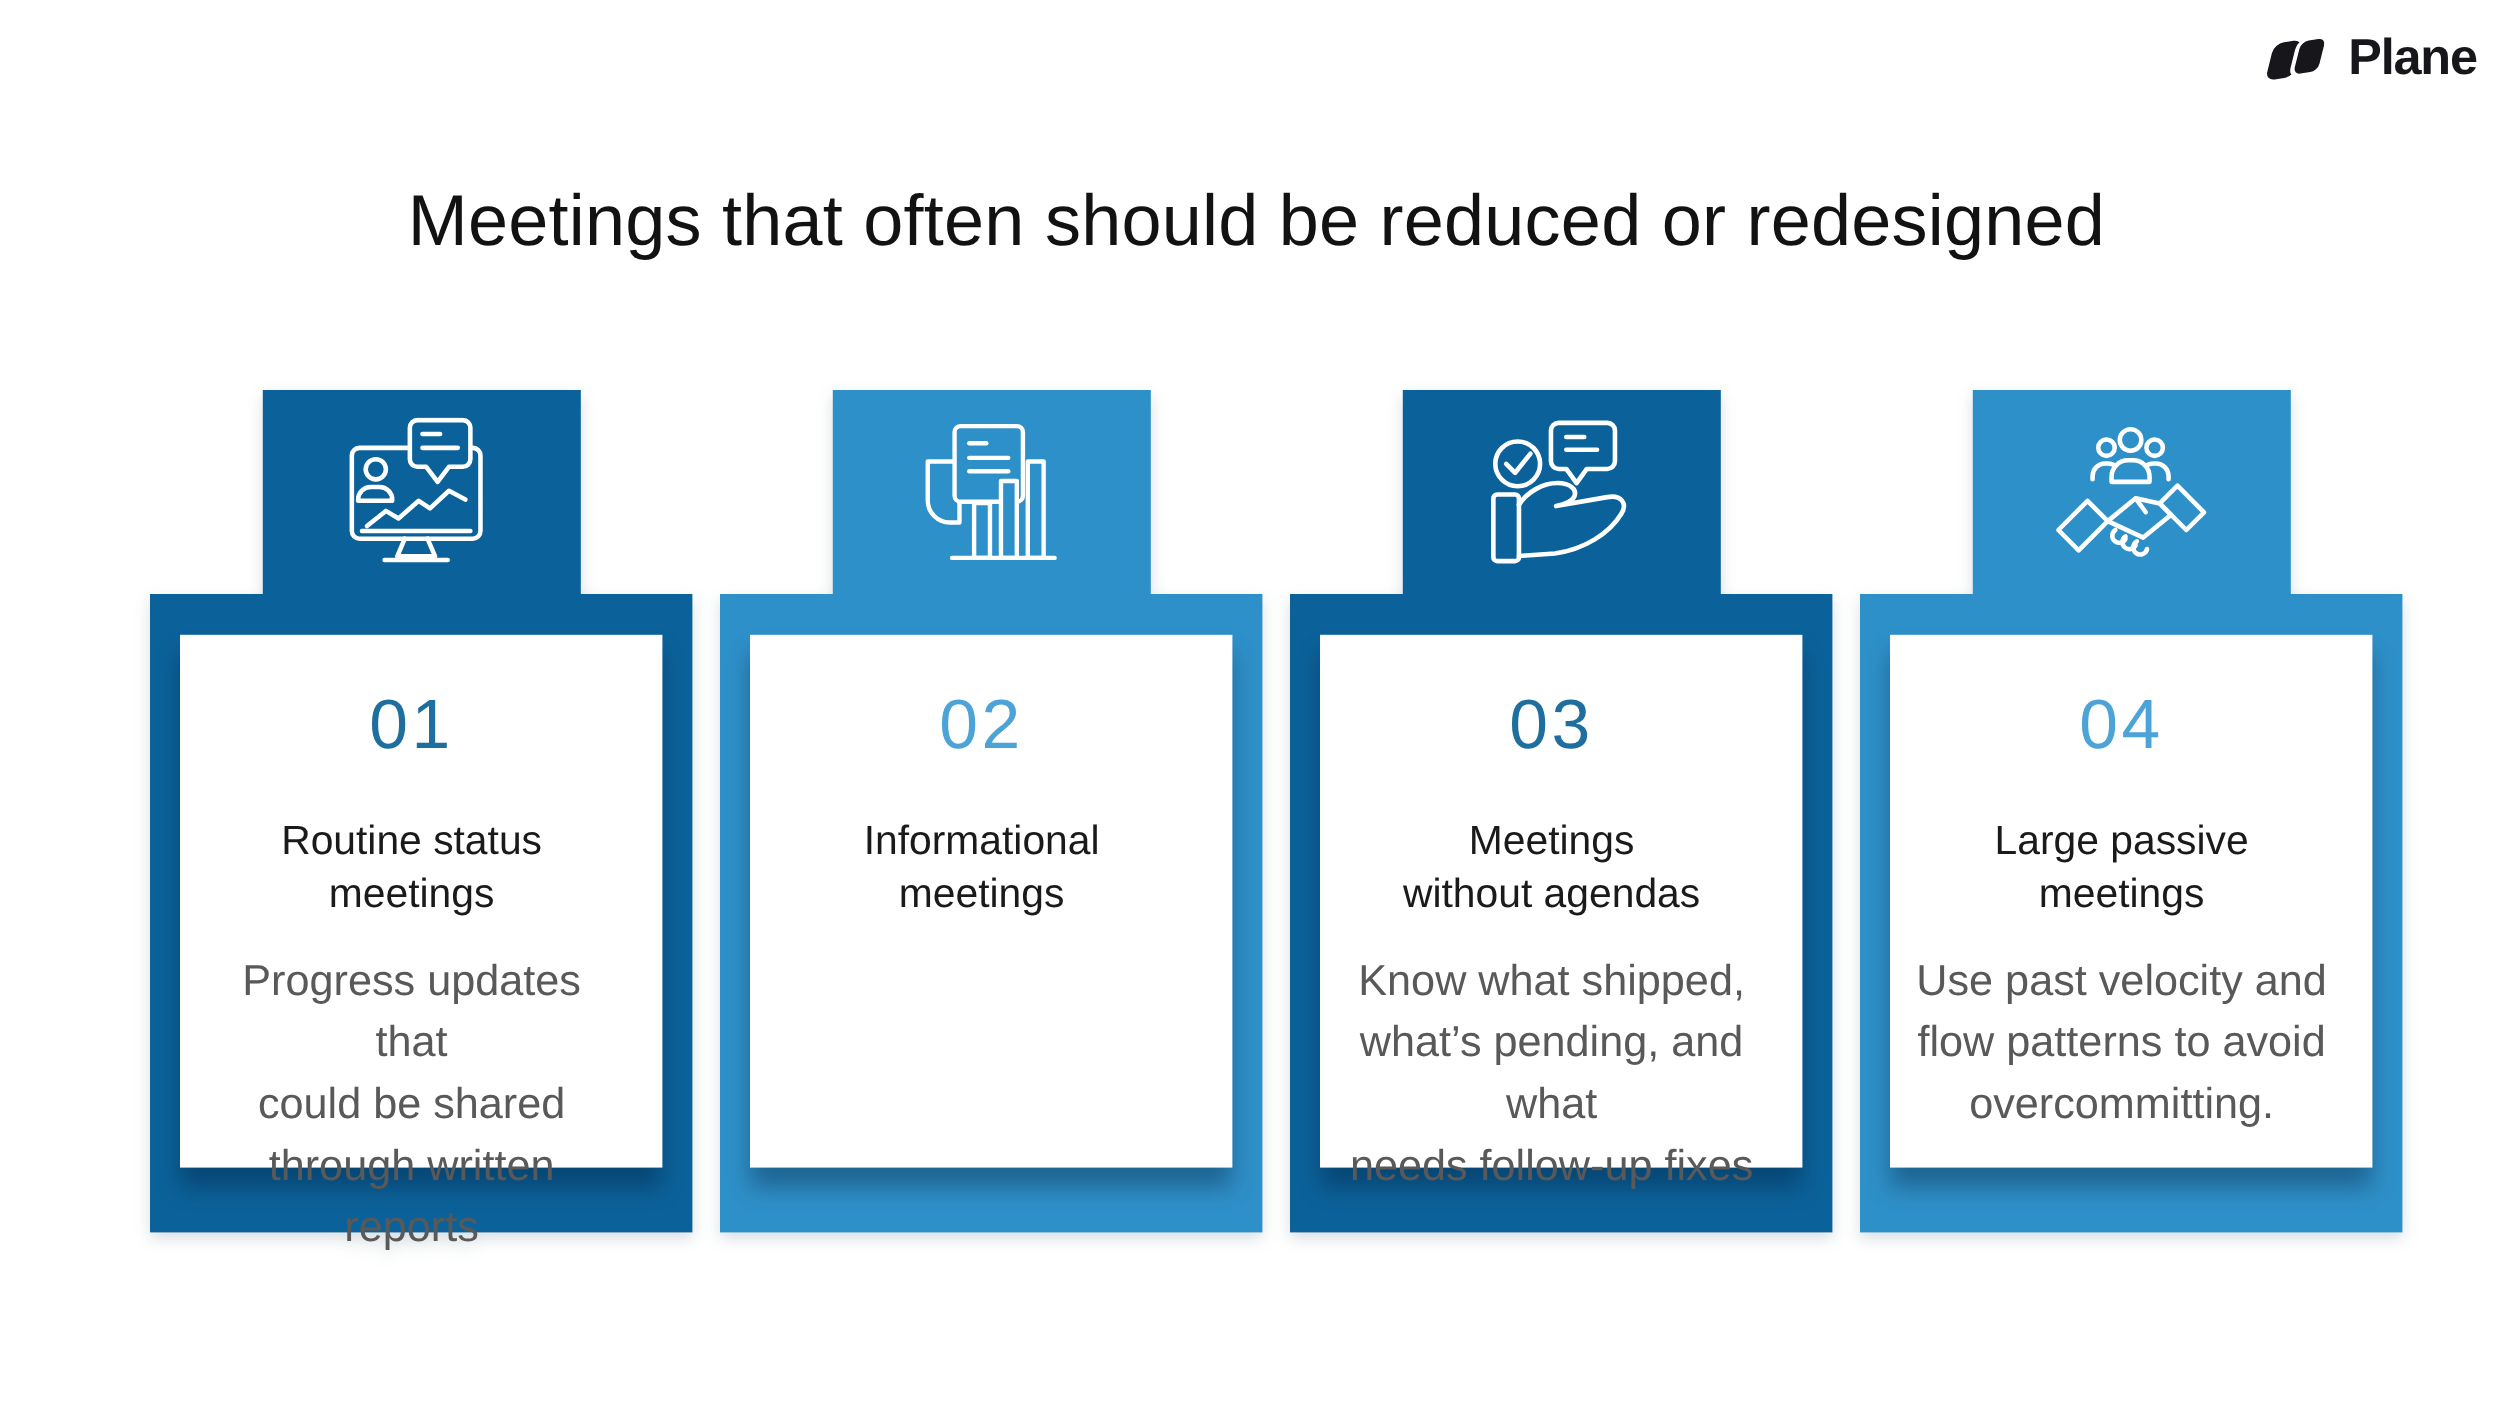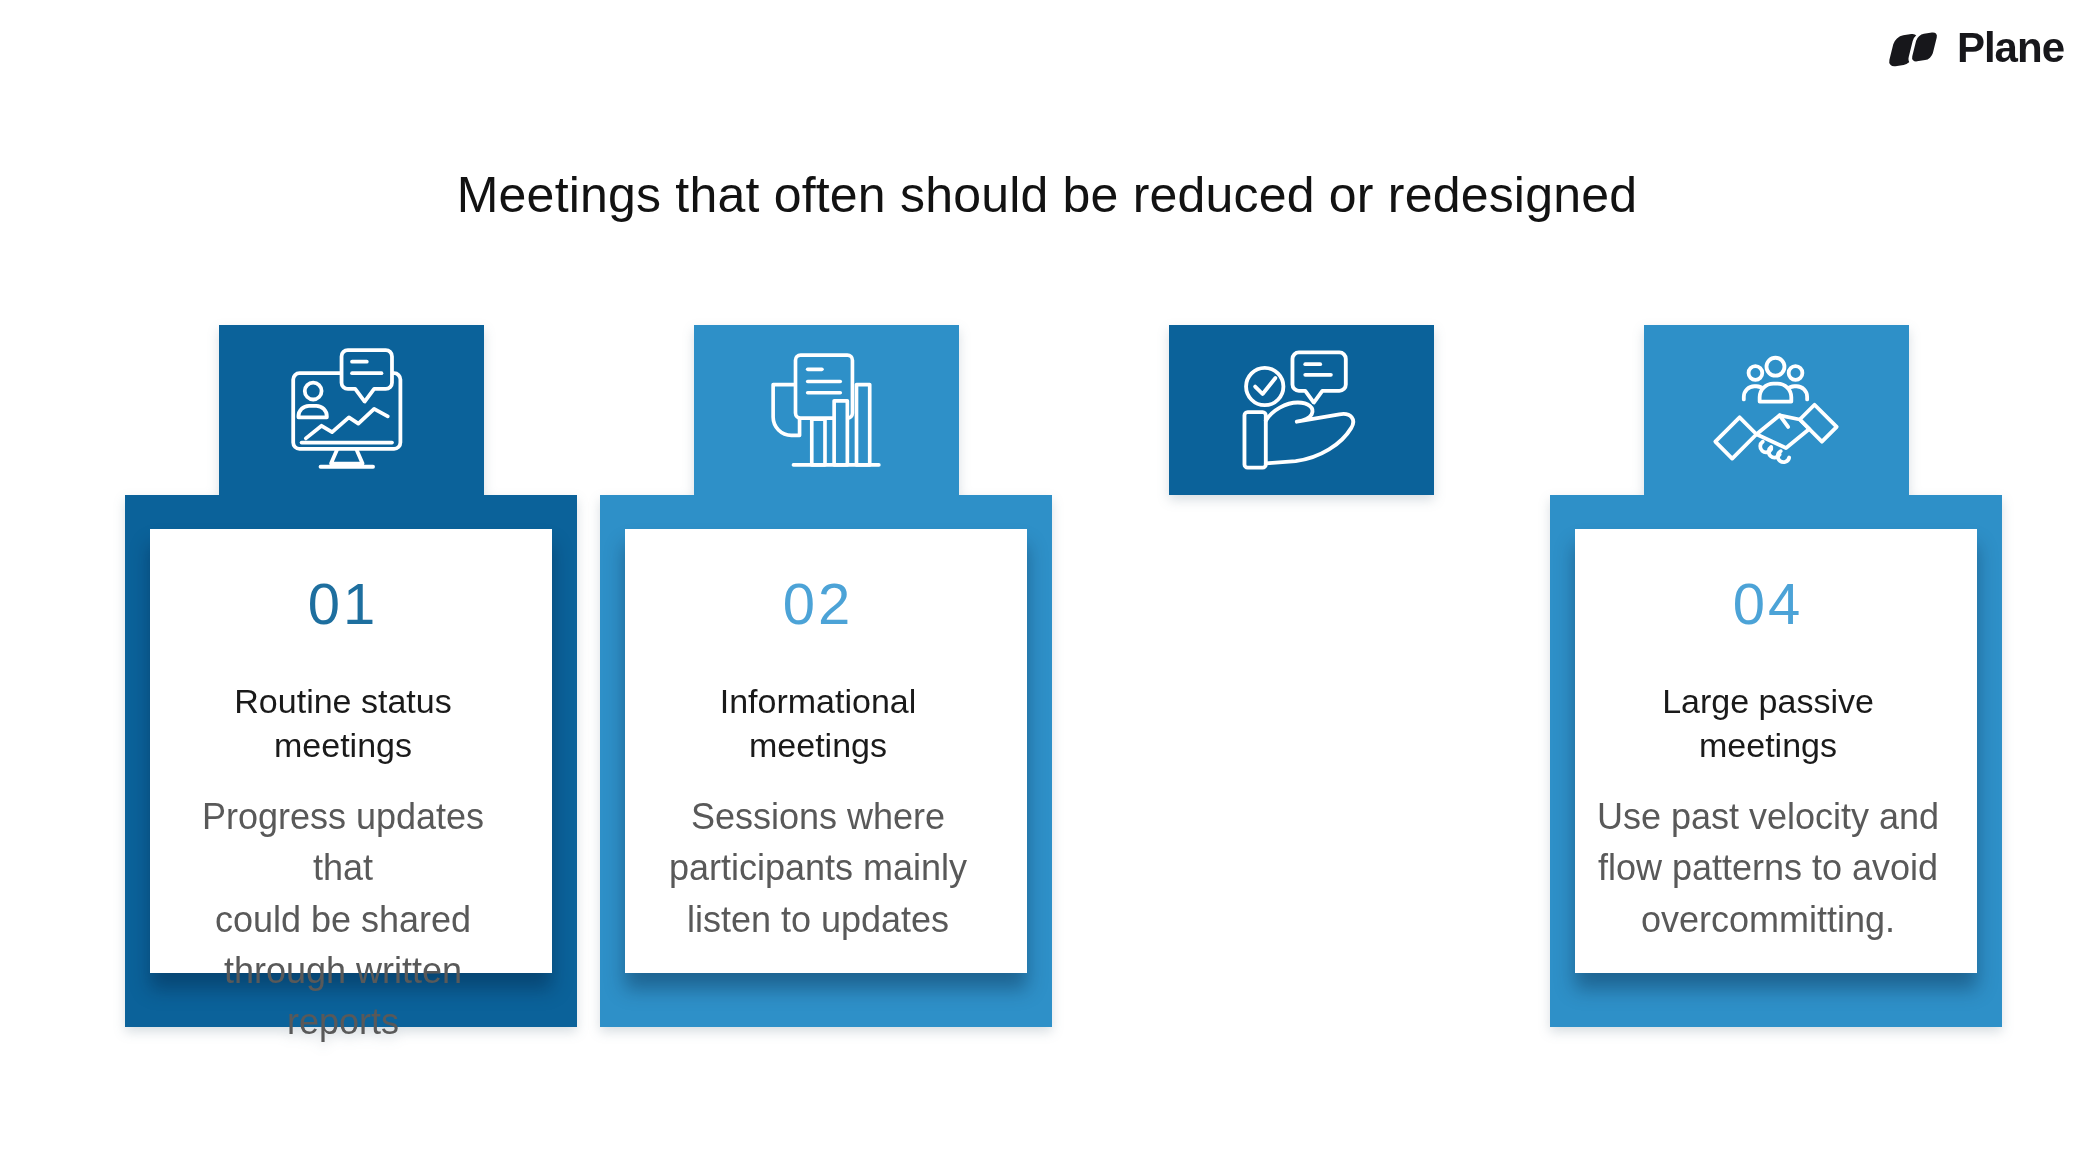--- a/index.html
+++ b/index.html
@@ -16,23 +16,23 @@
     position:absolute;top:22px;right:30px;
     display:flex;align-items:center;gap:12px;
   }
   .brand svg{display:block;}
   .brand-name{
     font-size:42px;font-weight:700;color:#17171B;letter-spacing:-1px;
   }
 
   
   .page-title{
-    position:absolute;top:166px;left:0;width:100%;
+    position:absolute;top:149px;left:0;width:100%;
     text-align:center;
-    font-size:50px;font-weight:500;color:var(--c-title,#121212);
+    font-size:60px;font-weight:500;color:var(--c-title,#121212);
     letter-spacing:0.2px;
   }
 
   
   .cards{
     position:absolute;left:125px;top:325px;width:1877px;
     display:flex;gap:23px;
   }
   .card{
     flex:1 1 0;
@@ -139,38 +139,45 @@
           <rect class="fillbg" x="68" y="50" width="13" height="63"></rect>
           <rect class="fillbg" x="90" y="34" width="13" height="79"></rect>
           <line x1="28" y1="113" x2="112" y2="113"></line>
         </svg>
       </div>
       <div class="card-body">
         <div class="card-content">
           <div class="card-number">02</div>
           <div class="card-title">Informational
 meetings</div>
-          <div class="card-desc">Sessions where
-participants mainly
-listen to updates</div>
         </div>
       </div>
     </div>
 
     <div class="card card--dark">
       <div class="card-tab">
         <svg class="tab-icon" width="128" height="120" viewBox="0 0 120 112">
           <circle cx="26" cy="34" r="17.5"></circle>
           <polyline points="17,34 24,41 36,26"></polyline>
           <path class="fillbg" d="M58,2 h38 a6,6 0 0 1 6,6 v24 a6,6 0 0 1 -6,6 h-16 l-8,11 -8,-11 h-6 a6,6 0 0 1 -6,-6 v-24 a6,6 0 0 1 6,-6 z"></path>
           <line x1="64" y1="13" x2="78" y2="13"></line>
           <line x1="64" y1="23" x2="88" y2="23"></line>
           <rect x="7" y="58" width="20" height="52" rx="3"></rect>
           <path d="M27,66 C33,56 46,49 57,49 C67,49 73,54 70,60 C68,64 61,66 56,67 L96,60 C107,58 112,65 107,73 C98,88 78,101 55,104 L27,106"></path>
         </svg>
+      </div>
+      <div class="card-body">
+        <div class="card-content">
+          <div class="card-number">03</div>
+          <div class="card-title">Meetings
+without agendas</div>
+          <div class="card-desc">Know what shipped,
+what’s pending, and what
+needs follow-up fixes</div>
+        </div>
       </div>
     </div>
 
     <div class="card card--light">
       <div class="card-tab">
         <svg class="tab-icon" width="132" height="114" viewBox="0 0 125 108">
           <circle cx="43" cy="19" r="6.5"></circle>
           <circle cx="81" cy="19" r="6.5"></circle>
           <path d="M32,44 v-2.5 a10,10 0 0 1 10,-10 h2 a10,10 0 0 1 10,10 v2.5"></path>
           <path d="M70,44 v-2.5 a10,10 0 0 1 10,-10 h2 a10,10 0 0 1 10,10 v2.5"></path>

